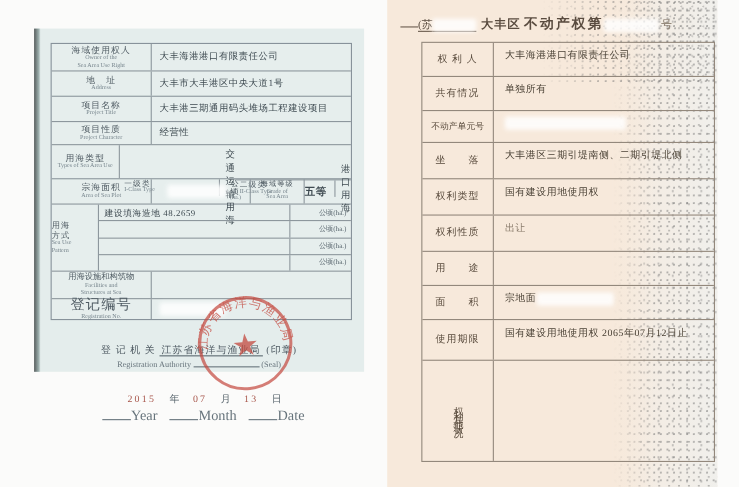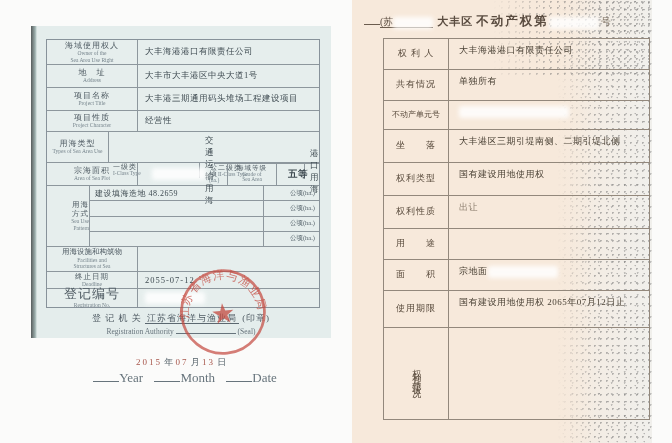--- a/index.html
+++ b/index.html
@@ -28,37 +28,37 @@
   .lv{flex:1;display:flex;align-items:center;padding-left:7px;}
   .cn{font-size:8px;letter-spacing:1px;color:#4e5a62;}
   .en{font-size:5.5px;color:#76848c;letter-spacing:0;}
   .val{font-size:8.5px;color:#3e4a51;letter-spacing:0.5px;}
   .h24{height:24px}.h22{height:22px}.h20{height:20px}.h16{height:16px}.h18{height:18px}
   .subcol{flex:1;display:flex;flex-direction:row;margin-top:31px;}
   .subrow{display:flex;height:15px;}
   .subrow + .subrow{border-top:1px solid #8d979d;}
   .scell{width:86px;border-right:1px solid #8d979d;display:flex;flex-direction:column;justify-content:center;padding-left:4px;line-height:1.05;}
   .gradecell{width:48px;border-left:1px solid #8d979d;border-right:1px solid #8d979d;display:flex;flex-direction:column;justify-content:center;align-items:center;line-height:1.05;}
-  .gradeval{width:42px;display:flex;align-items:center;justify-content:center;}
+  .gradeval{width:42px;display:flex;align-items:center;}
   .unitstack{margin-left:auto;margin-right:5px;text-align:center;line-height:1.05;}
-  .pat-label{width:42px;border-right:1px solid #8d979d;display:flex;flex-direction:column;justify-content:center;align-items:flex-end;line-height:1.2;}
+  .pat-label{width:42px;border-right:1px solid #8d979d;display:flex;flex-direction:column;justify-content:center;align-items:flex-start;line-height:1.2;}
   .patrows{flex:1;display:flex;flex-direction:column;}
   .patrow{display:flex;height:15px;align-items:center;}
   .patrow + .patrow{border-top:1px solid #8d979d;}
   .patcell{width:168px;border-right:1px solid #8d979d;height:100%;display:flex;align-items:center;padding-left:5px;text-align:center;}
   .patunit{flex:1;text-align:right;padding-right:4px;font-size:6.5px;color:#5b6870;}
   .redact{display:inline-block;background:#ffffff;opacity:.85;filter:blur(2px);height:12px;border-radius:2px;vertical-align:middle;}
   .w40{width:40px}.w50{width:50px}.w55{width:55px}.w60{width:60px}.w70{width:70px}.w110{width:110px}
   
   .auth-line{position:absolute;left:0;right:0;top:286px;text-align:center;font-size:9px;color:#4e5a62;letter-spacing:1px;}
   .auth-name{border-bottom:1px solid #5b6870;padding:0 2px;}
   .auth-en{position:absolute;left:0;right:0;top:300px;text-align:center;font-size:7.5px;color:#67747c;}
   .auth-en .blank{display:inline-block;width:60px;border-bottom:1px solid #67747c;height:7px;}
   .date-line{position:absolute;left:0;right:0;top:330px;text-align:center;font-size:9px;color:#55626a;}
-  .date-line .num{color:#a8574c;letter-spacing:2px;margin:0 0;}
+  .date-line .num{color:#a8574c;letter-spacing:2px;margin:0 10px;}
   .date-en{position:absolute;left:0;right:0;top:344px;text-align:center;font-size:13px;color:#67747c;}
   .date-en .blank{display:inline-block;width:26px;border-bottom:1px solid #67747c;height:6px;margin-left:8px;}
   .seal{position:absolute;left:146px;top:240px;width:92px;height:92px;transform:rotate(-6deg);opacity:.88;}
   
   .right-page{
     position:absolute;left:352px;top:0;width:300px;height:443px;
     background:#f7e9db;color:#4f4338;
   }
   .noise-band{
     position:absolute;right:0;top:0;width:95px;height:100%;pointer-events:none;
@@ -231,29 +231,20 @@
       <div class="lc">
         <span class="cn" style="font-size:7.5px;letter-spacing:0">用海设施和构筑物</span>
         <span class="en">Facilities and</span>
         <span class="en">Structures at Sea</span>
       </div>
       <div class="lv">
           <span class="val"></span>
         </div>
     </div>
 
-    <div class="lrow h16">
-      <div class="lc">
-        <span class="cn" style="font-size:7.5px">终止日期</span>
-        <span class="en">Deadline</span>
-      </div>
-      <div class="lv">
-          <span class="val" style="letter-spacing:1px">2055-07-12</span>
-        </div>
-    </div>
 
     <div class="lrow h18">
       <div class="lc">
         <span class="cn" style="font-size:13px">登记编号</span>
         <span class="en">Registration No.</span>
       </div>
       <div class="lv">
           <span class="redact w60"></span>
         </div>
     </div>

